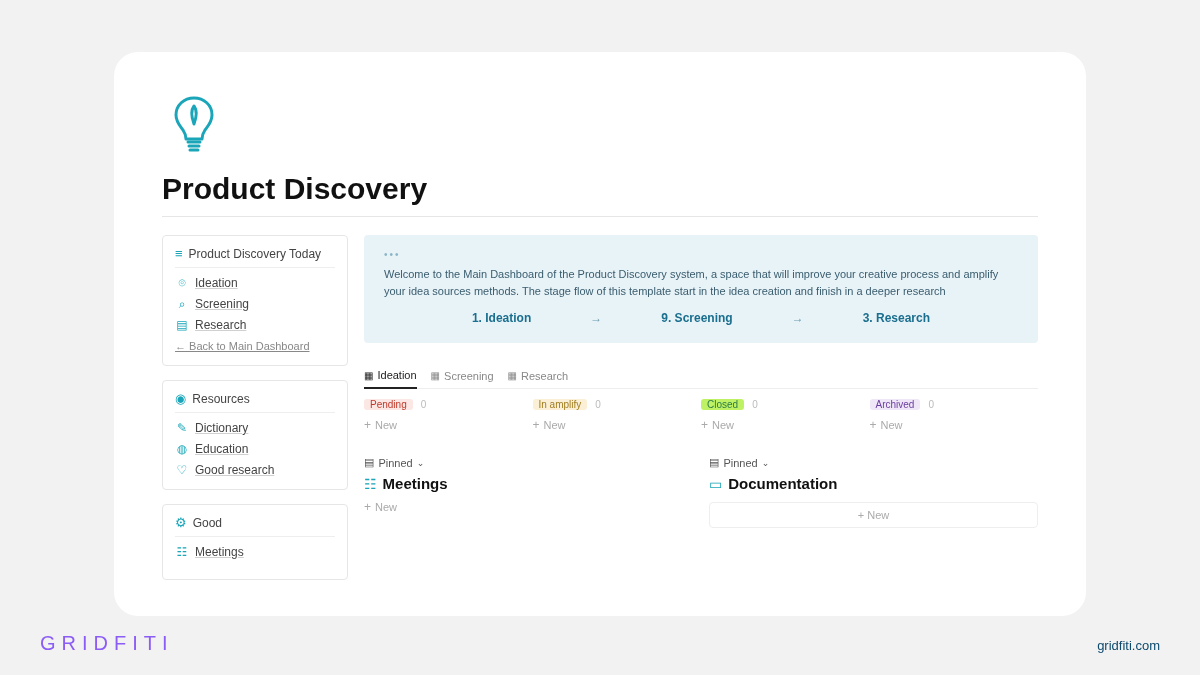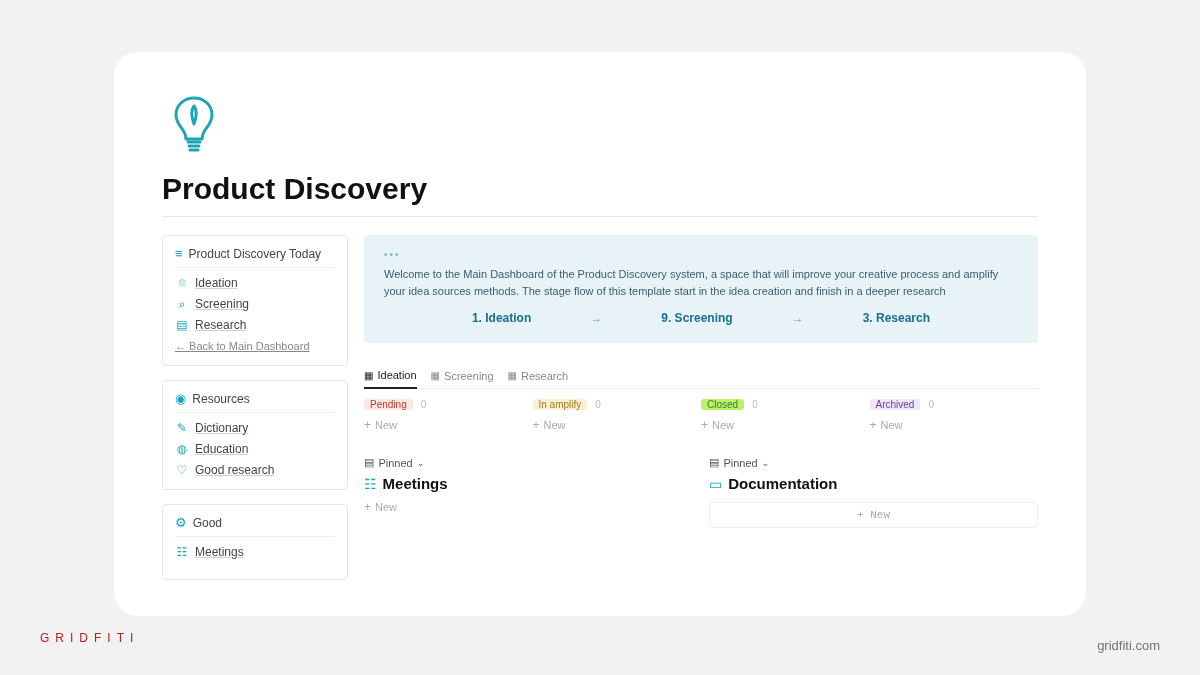--- a/index.html
+++ b/index.html
@@ -84,25 +84,25 @@
   .new-btn { color:#aaa; font-size: 11px; margin-top: 8px; cursor:pointer; display:flex; align-items:center; gap:4px;}
   .new-btn .plus { font-size: 12px; }
 
   .lower { display:flex; gap: 16px; margin-top: 24px; }
   .lower .panel { flex: 1; }
   .view-sel { font-size: 11px; color:#555; display:flex; align-items:center; gap:4px; cursor:pointer;}
   .panel-title { font-size: 15px; font-weight: 700; color:#111; display:flex; align-items:center; gap:6px; margin-top: 6px;}
   .panel-title .ico { color:#1aa5b8; font-weight:400; font-size: 14px;}
   .panel .new-card {
     border: 1px solid #eee; border-radius: 4px; text-align:center;
-    font-size: 11px; color:#aaa; padding: 6px 0; margin-top: 10px; cursor:pointer;font-family:Liberation Mono, monospace;
-  }
-
-  .footer-left { position:absolute; left:40px; bottom:30px; letter-spacing: 6px; font-size: 12px; color:#b91c1c; font-weight:300;}
-  .footer-right { position:absolute; right:40px; bottom:22px; font-size: 13px; color:#737373; }
+    font-size: 11px; color:#aaa; padding: 6px 0; margin-top: 10px; cursor:pointer;
+  }
+
+  .footer-left { position:absolute; left:40px; bottom:20px; letter-spacing: 6px; font-size: 20px; color:#8b5cf6; font-weight:300;}
+  .footer-right { position:absolute; right:40px; bottom:22px; font-size: 13px; color:#0c4a6e; }
 </style>
 </head>
 <body>
 
 <div class="window">
 
   <div class="page-icon">
     <svg viewBox="0 0 64 64" fill="none" stroke="#1aa5b8" stroke-width="3" stroke-linecap="round" stroke-linejoin="round">
       <path d="M32 6c-10 0-18 7-18 17 0 7 4 11 7 15 2 3 3 6 3 9h16c0-3 1-6 3-9 3-4 7-8 7-15 0-10-8-17-18-17z"></path>
       <path d="M32 14c-3 4-3 10 0 18c3-8 3-14 0-18z"></path>

